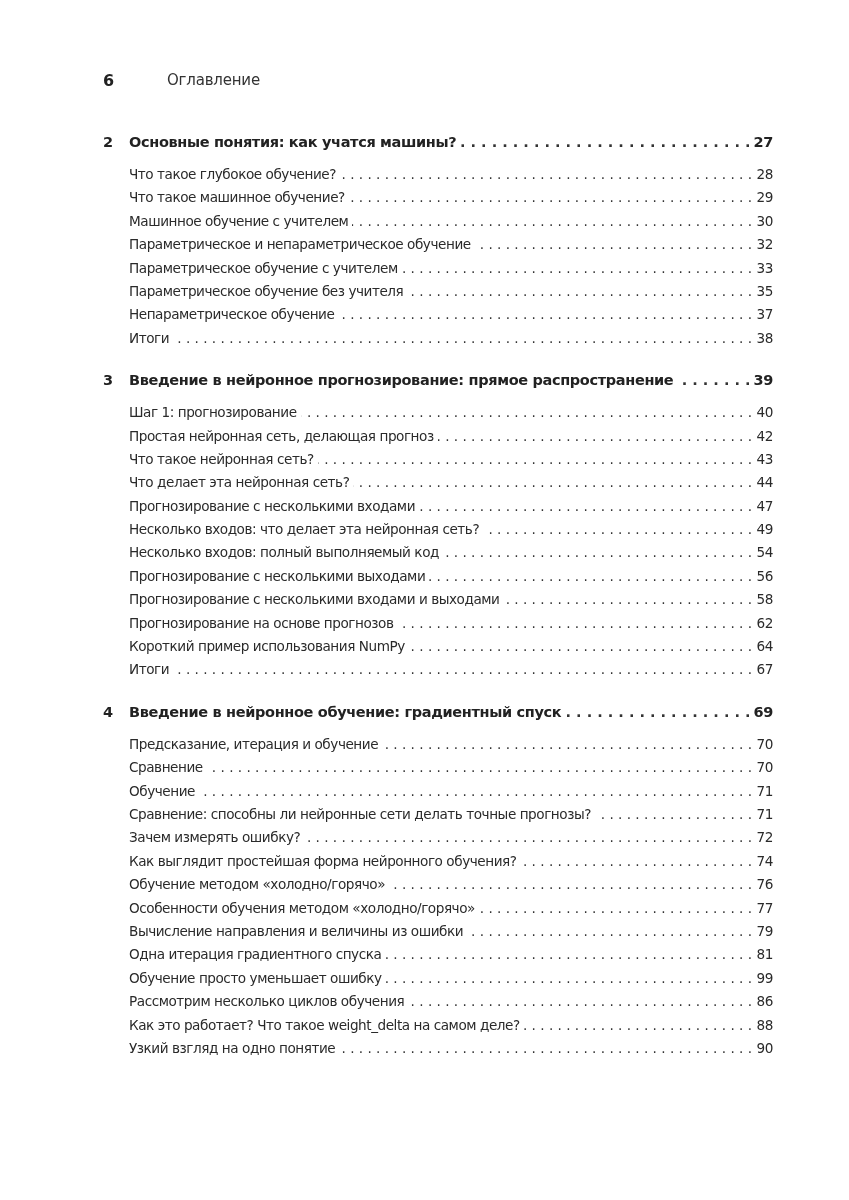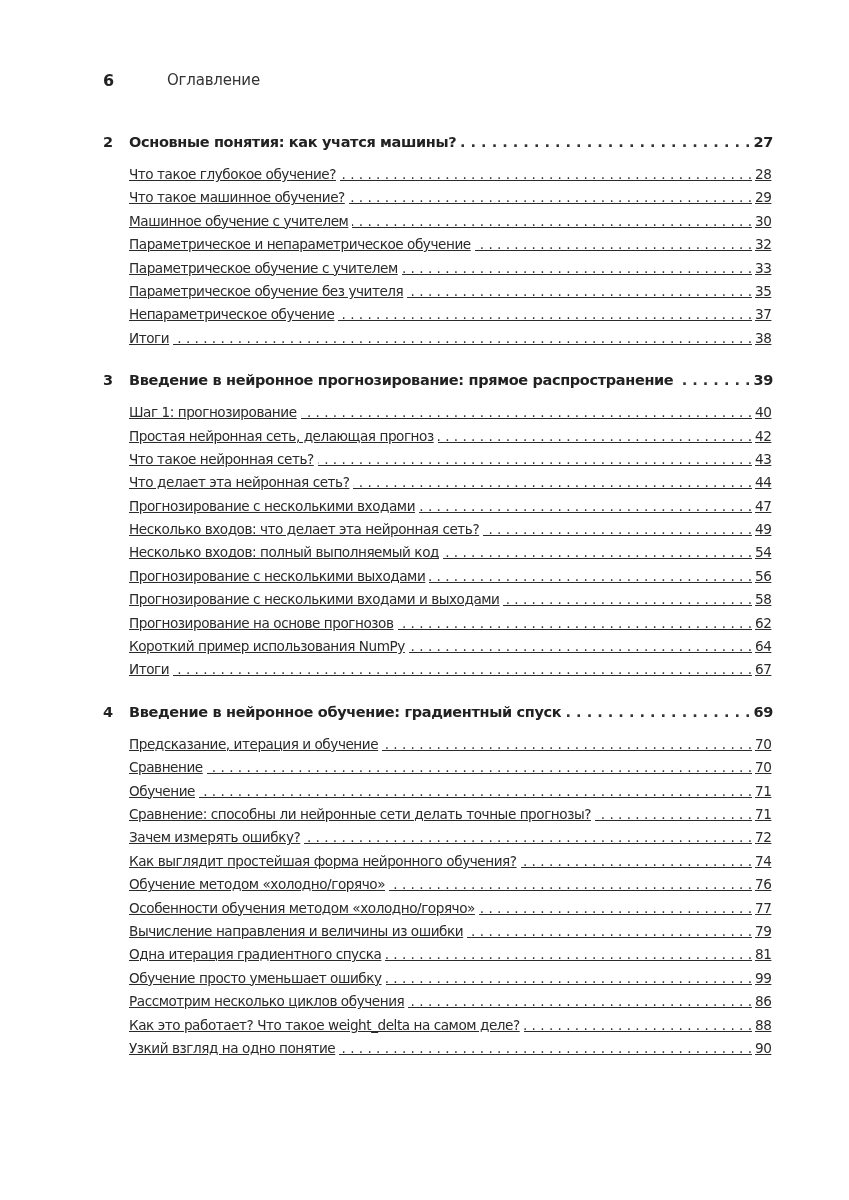--- a/index.html
+++ b/index.html
@@ -58,21 +58,20 @@
       flex: 0 0 26px;
     }
     .entry-row {
       display: flex;
       align-items: baseline;
       height: 23.4px;
       margin-left: 26px;
       font-size: 13.6px;
       letter-spacing: -0.45px;
       color: #2a2a2a;
-      text-decoration: underline;
     }
     .title {
       white-space: nowrap;
       flex: 0 0 auto;
       padding-right: 4px;
     }
     .leader {
       flex: 1 1 auto;
       overflow: hidden;
       white-space: nowrap;
@@ -80,21 +79,21 @@
       text-align: right;
       direction: rtl;
       color: #333;
     }
     .leader::before {
       content: ". . . . . . . . . . . . . . . . . . . . . . . . . . . . . . . . . . . . . . . . . . . . . . . . . . . . . . . . . . . . . . . . . . . . . . . . . . . . . . . . . . . . . . . . . . . . . . . . . . . . . . . . . . . . . . . . . . . . . . . . . . .";
       letter-spacing: 0px;
     }
     .page {
       flex: 0 0 auto;
-      text-align: left;
+      text-align: right;
       padding-left: 3px;
       min-width: 18px;
     }
   </style>
 </head>
 <body>
 
 <div class="running-head">
   <span class="page-num">6</span>
   <span class="head-title">Оглавление</span>

